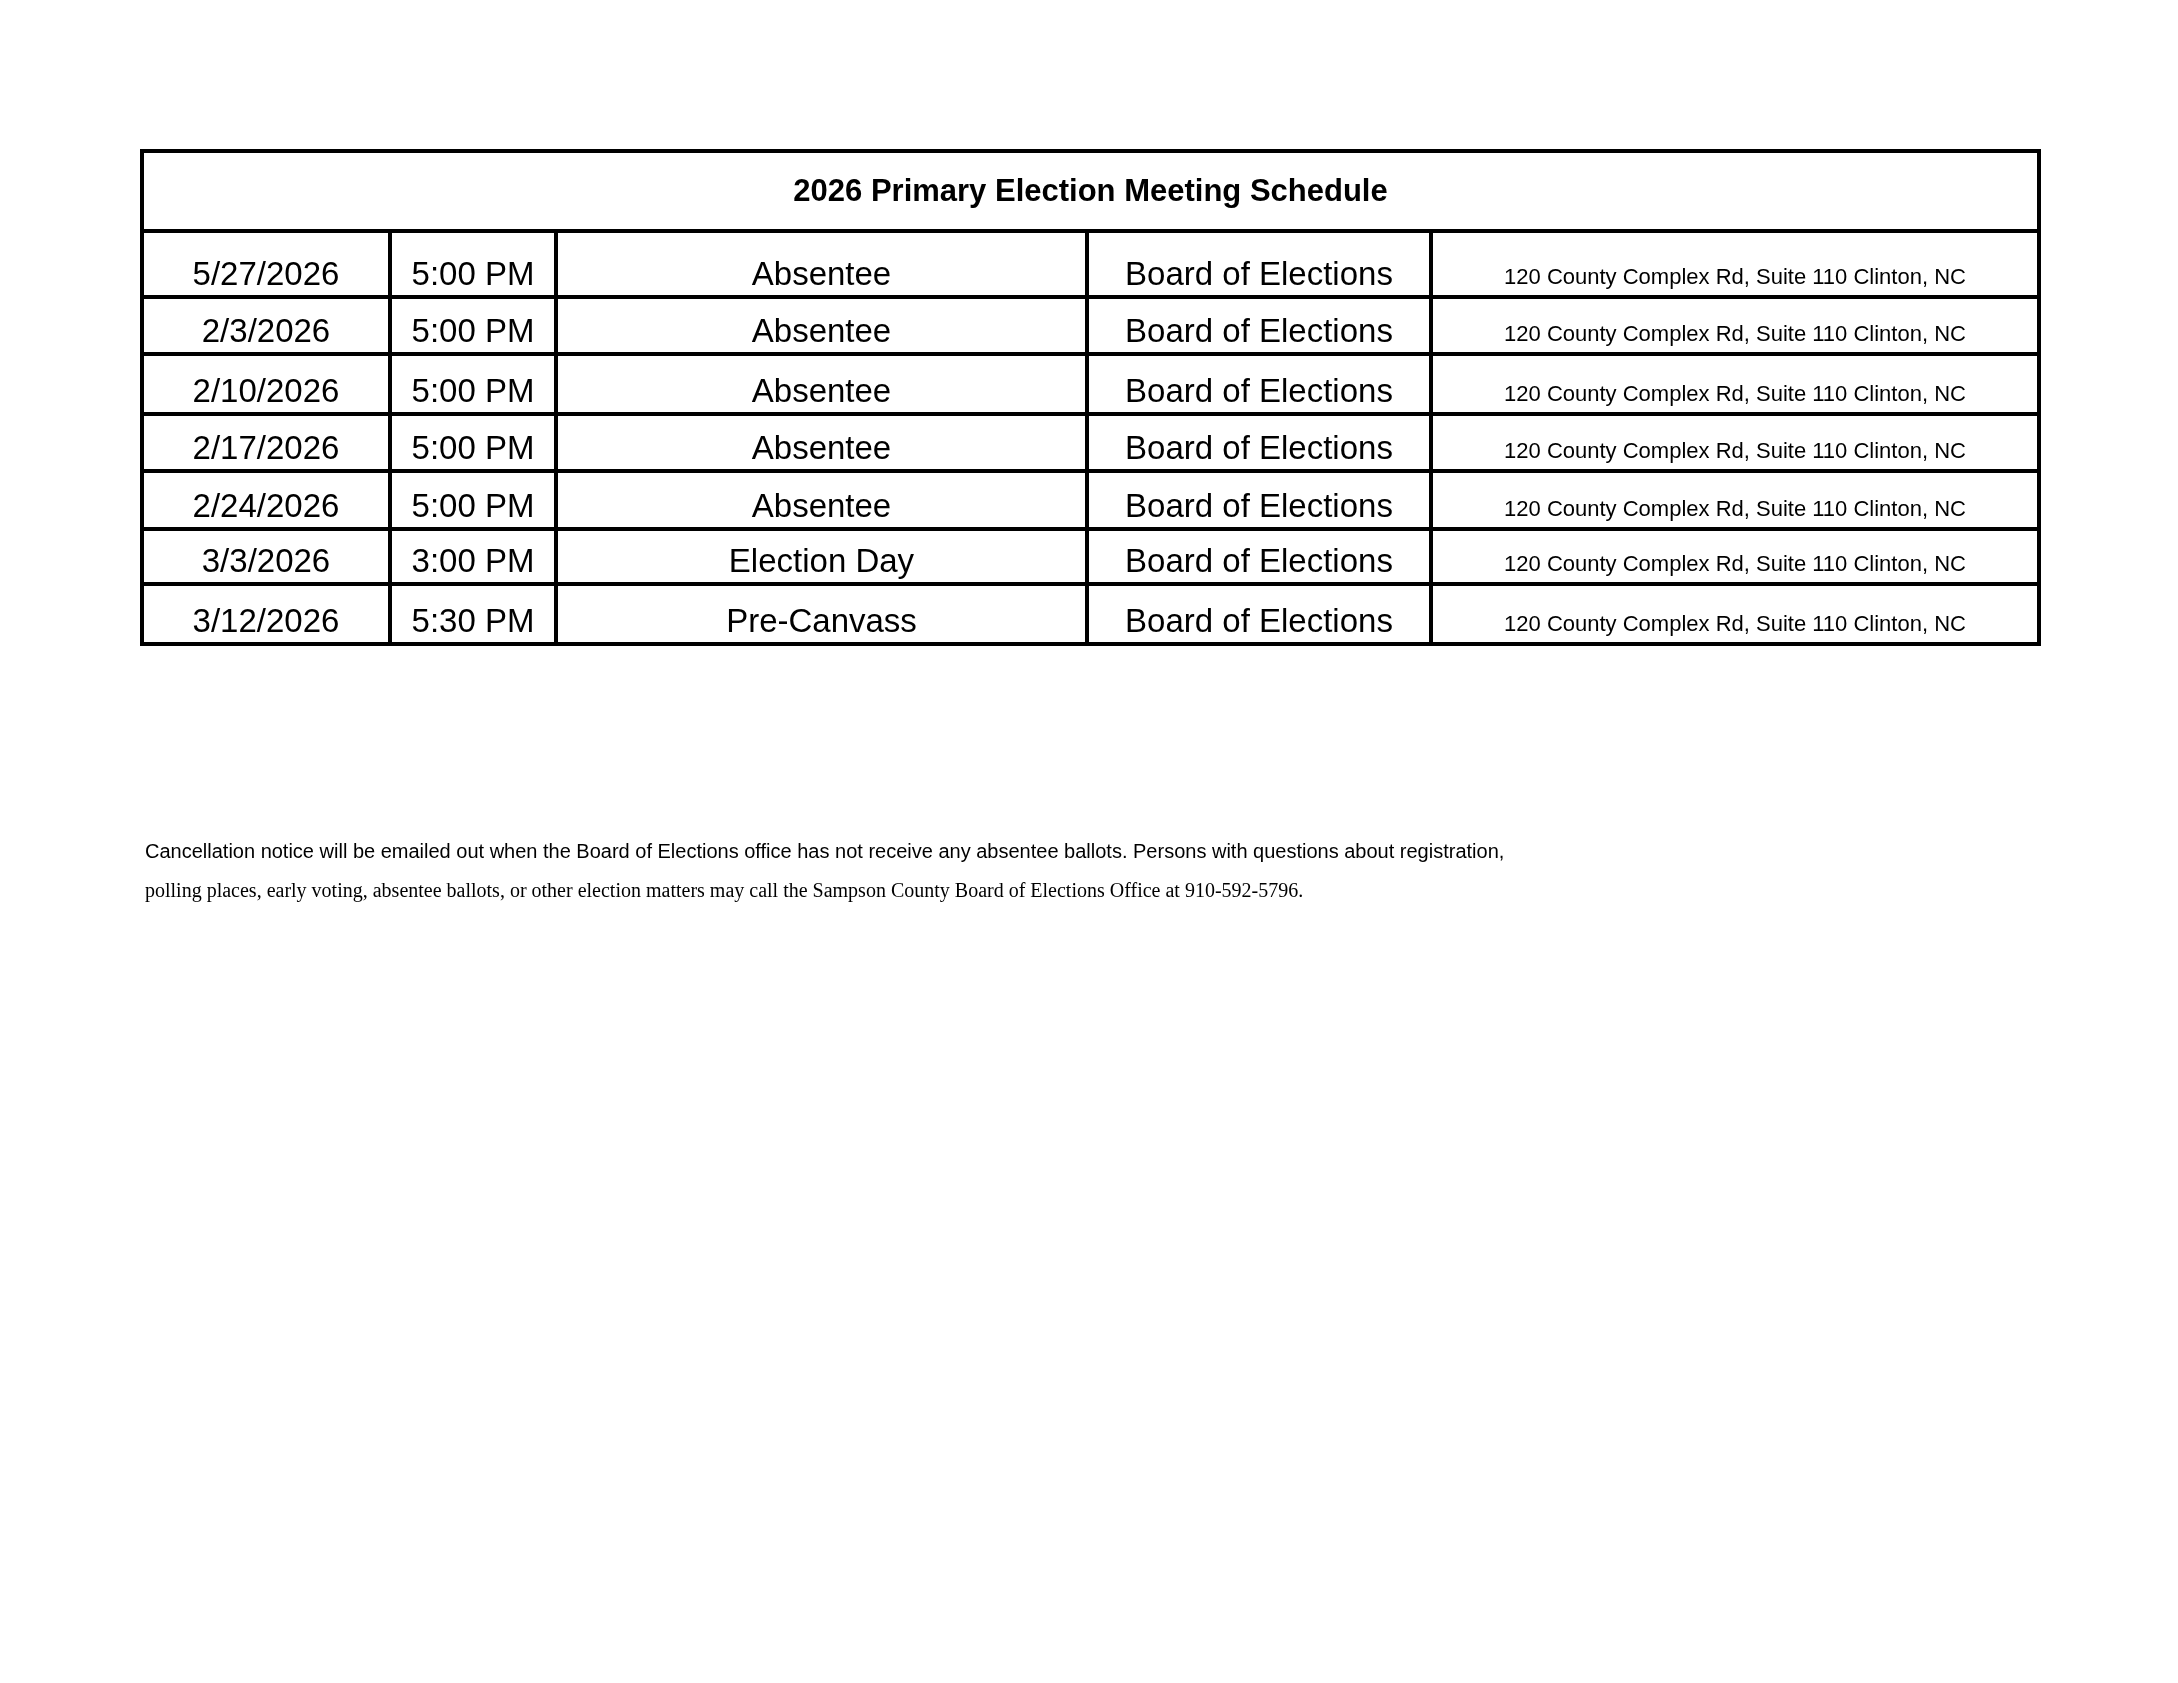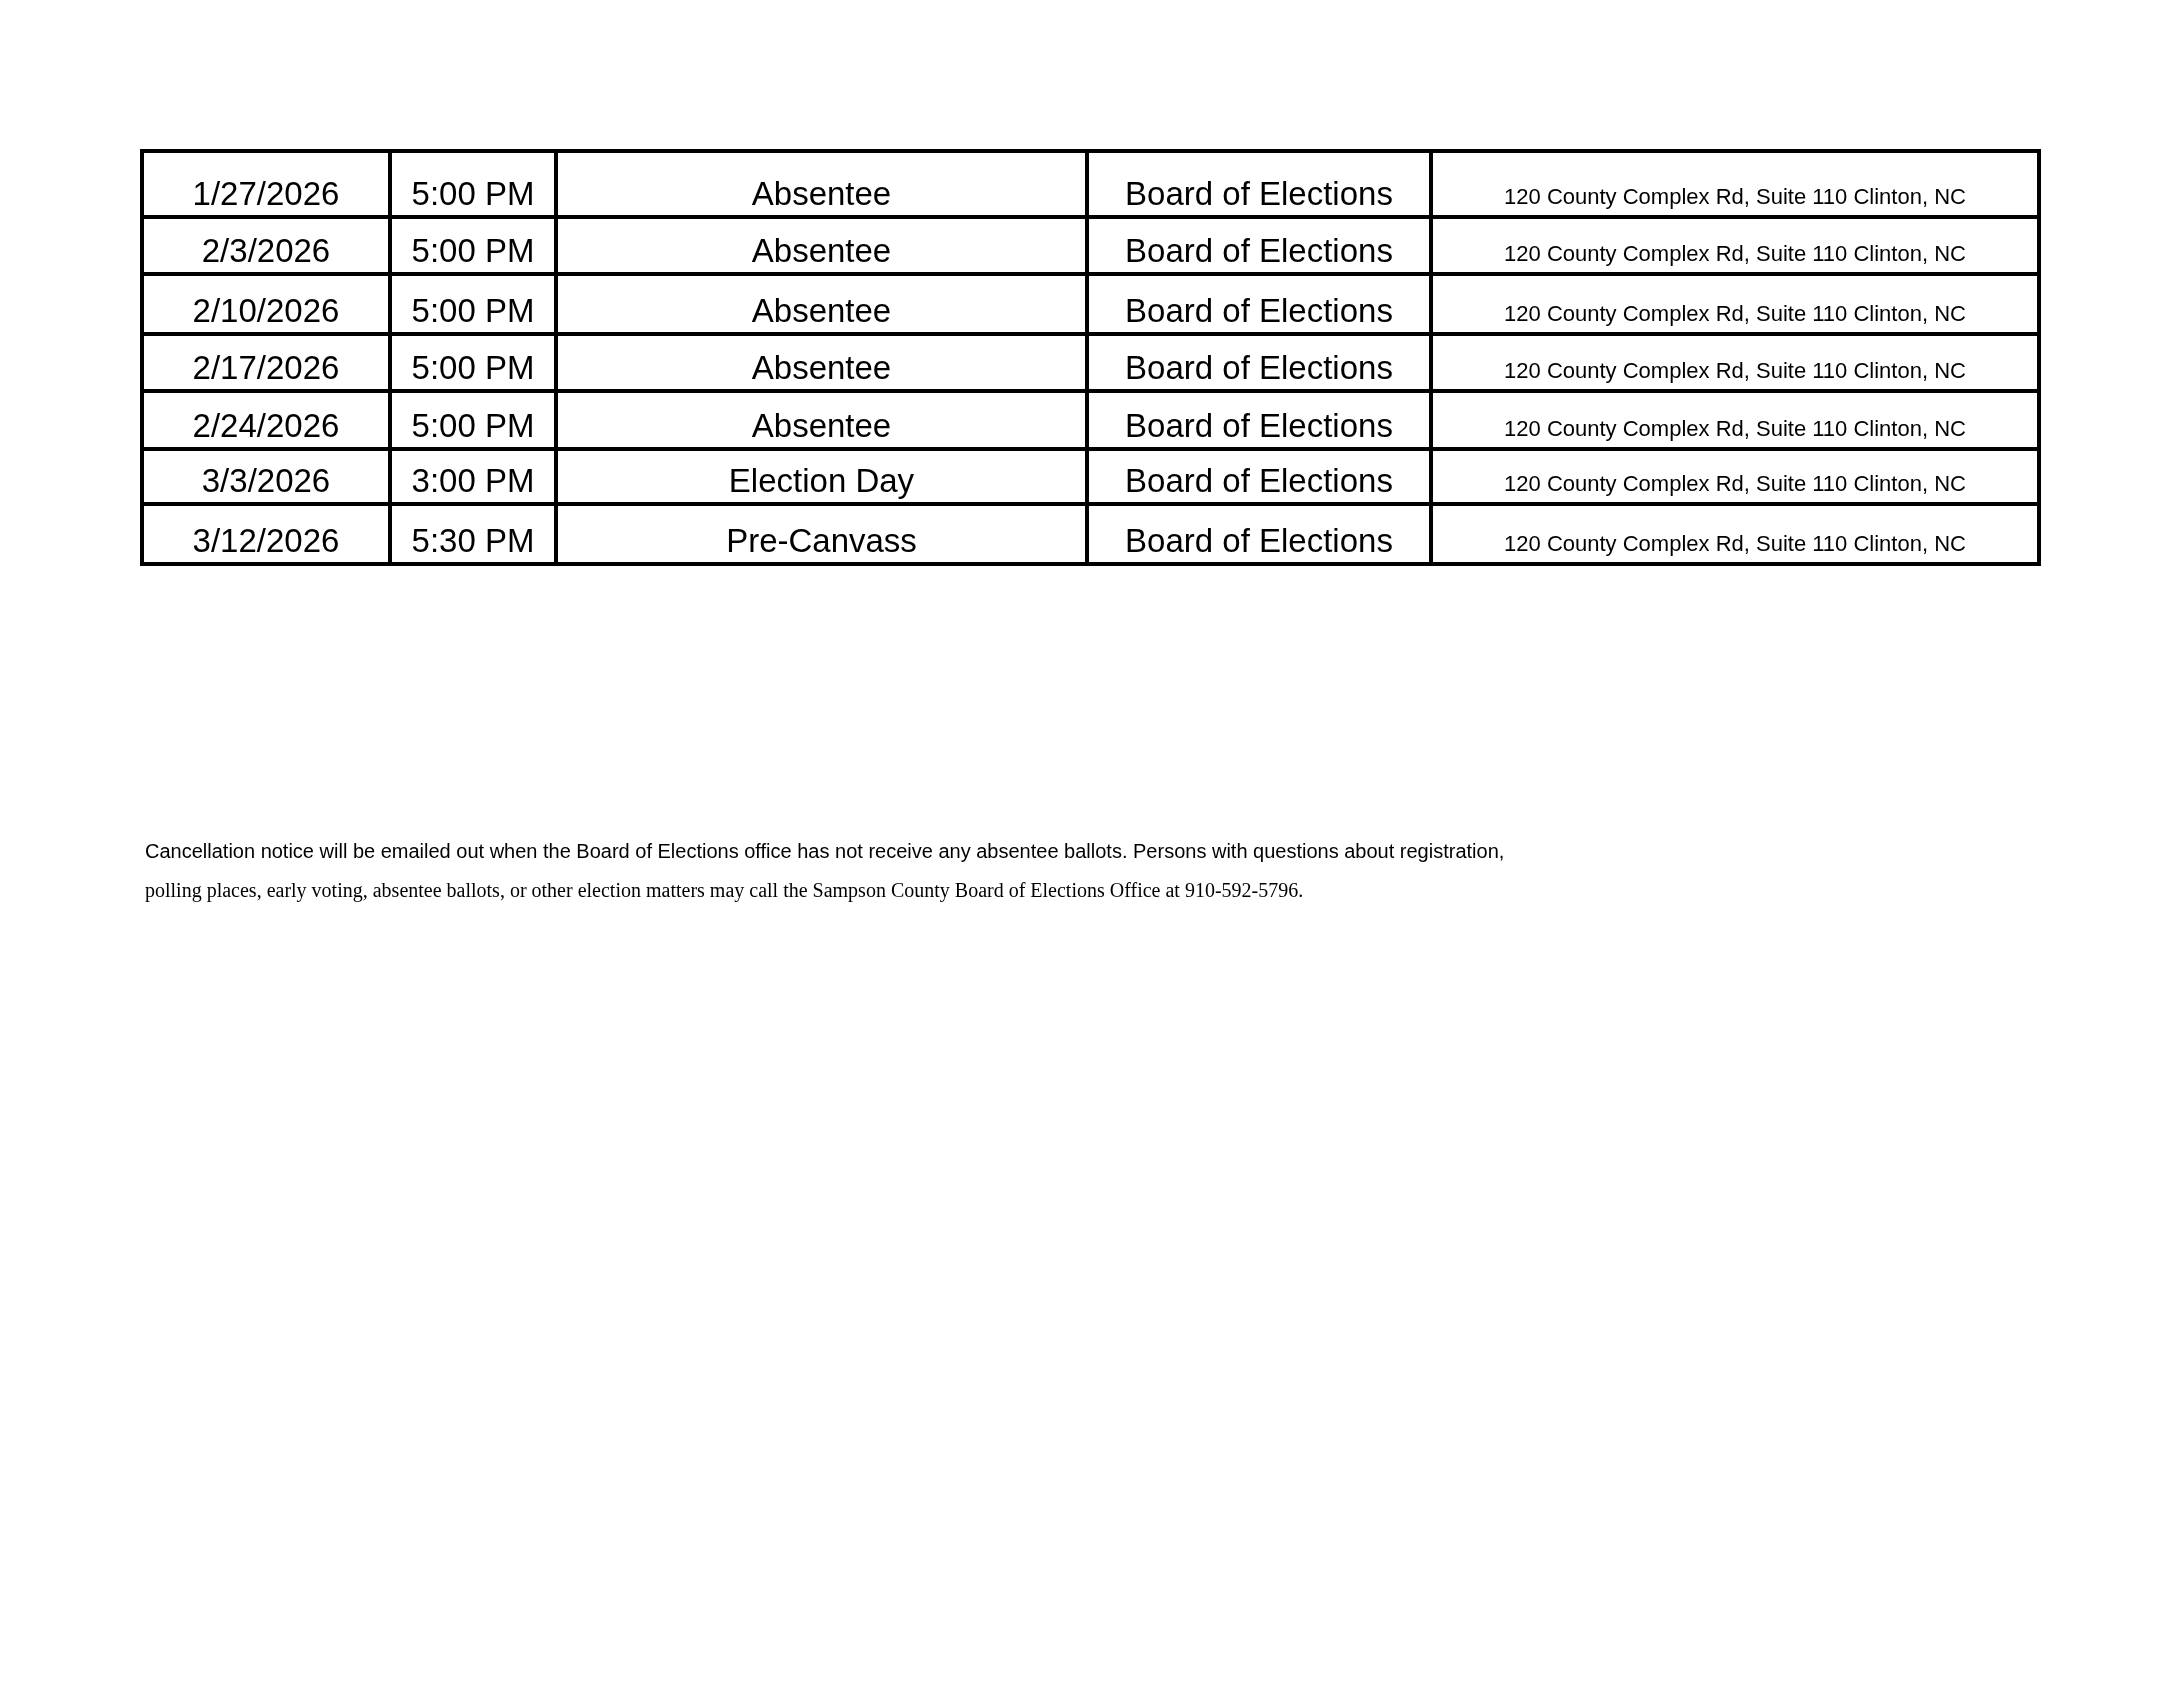--- a/index.html
+++ b/index.html
@@ -19,22 +19,25 @@
 
 <table class="sched">
   <colgroup>
     <col style="width:248px">
       <col style="width:166px">
       <col style="width:531px">
       <col style="width:344px">
       <col style="width:608px">
   </colgroup>
   <tbody>
+    <tr>
+      <td colspan="5" class="title-cell">2026 Primary Election Meeting Schedule</td>
+    </tr>
     <tr style="height:66px">
-      <td class="c-date">1/27/2026</td>
+      <td class="c-date">5/27/2026</td>
       <td class="c-time">5:00 PM</td>
       <td class="c-type">Absentee</td>
       <td class="c-loc">Board of Elections</td>
       <td class="c-addr">120 County Complex Rd, Suite 110 Clinton, NC</td>
     </tr>
     <tr style="height:57px">
       <td class="c-date">2/3/2026</td>
       <td class="c-time">5:00 PM</td>
       <td class="c-type">Absentee</td>
       <td class="c-loc">Board of Elections</td>

